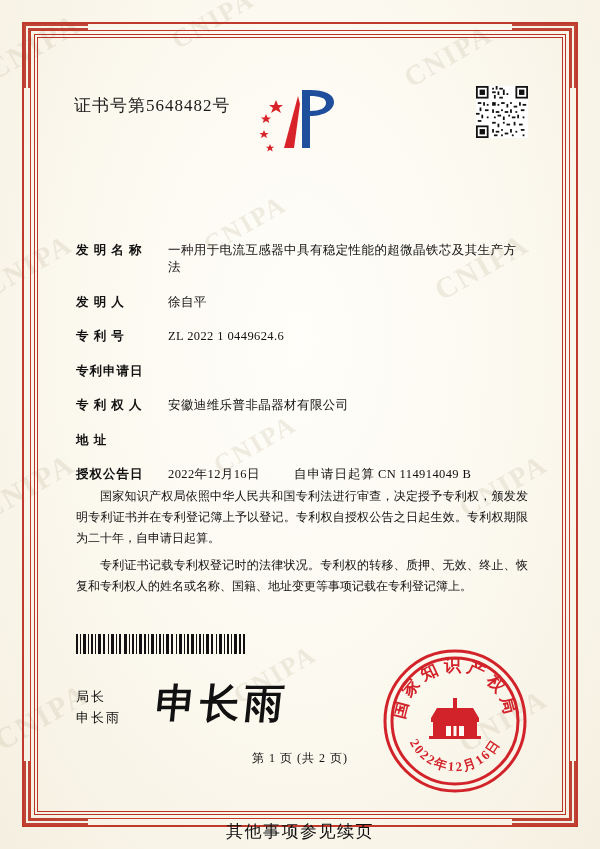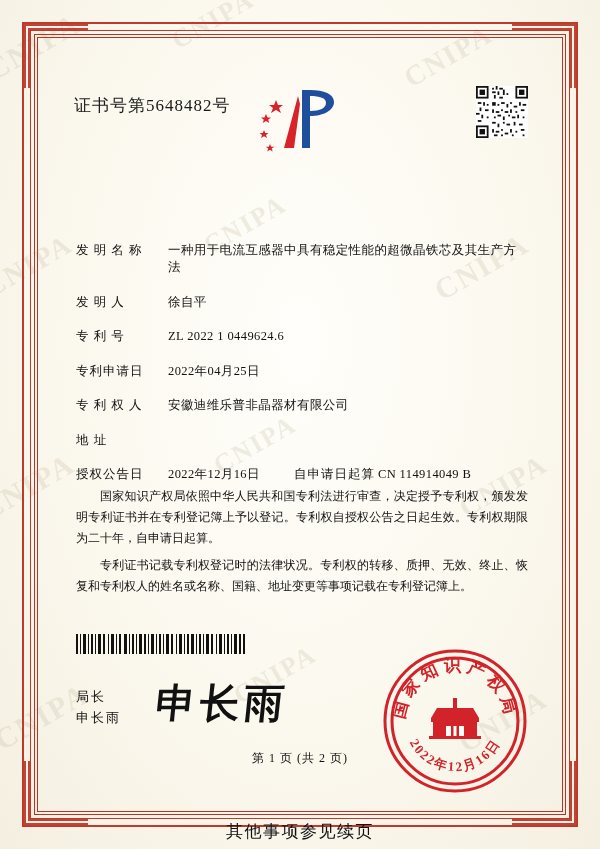--- a/index.html
+++ b/index.html
@@ -82,21 +82,21 @@
     font-family:"Liberation Serif","DejaVu Serif",serif;
     font-size:37px;font-weight:bold;letter-spacing:11px;
     color:#111;
   }
   .fields{
     position:absolute;left:30px;right:26px;top:196px;
     font-family:"Liberation Serif","DejaVu Serif",serif;
     font-size:12.5px;color:#111;
   }
   .row{display:flex;align-items:baseline;margin-bottom:17.5px;}
-  .lbl{width:92px;flex:0 0 92px;letter-spacing:1px;}
+  .lbl{width:92px;flex:0 0 92px;letter-spacing:1px;font-weight:bold;}
   .val{flex:1;letter-spacing:.4px;}
   .row.split .val{flex:0 0 auto;}
   .row .lbl2{width:84px;flex:0 0 84px;margin-left:34px;letter-spacing:1px;}
 
   .para{
     position:absolute;left:30px;right:26px;top:440px;
     font-family:"Liberation Serif","DejaVu Serif",serif;
     font-size:12px;line-height:21px;color:#111;text-align:justify;
   }
   .para p{margin:0 0 6px 0;text-indent:24px;}
@@ -252,21 +252,20 @@
       <div class="row">
         <span class="lbl">发 明 人</span>
         <span class="val">徐自平</span>
       </div>
       <div class="row">
         <span class="lbl">专 利 号</span>
         <span class="val">ZL 2022 1 0449624.6</span>
       </div>
       <div class="row">
         <span class="lbl">专利申请日</span>
-        <span class="val">2022年04月25日</span>
       </div>
       <div class="row">
         <span class="lbl">专 利 权 人</span>
         <span class="val">安徽迪维乐普非晶器材有限公司</span>
       </div>
       <div class="row">
         <span class="lbl">地        址</span>
       </div>
       <div class="row split">
         <span class="lbl">授权公告日</span>

